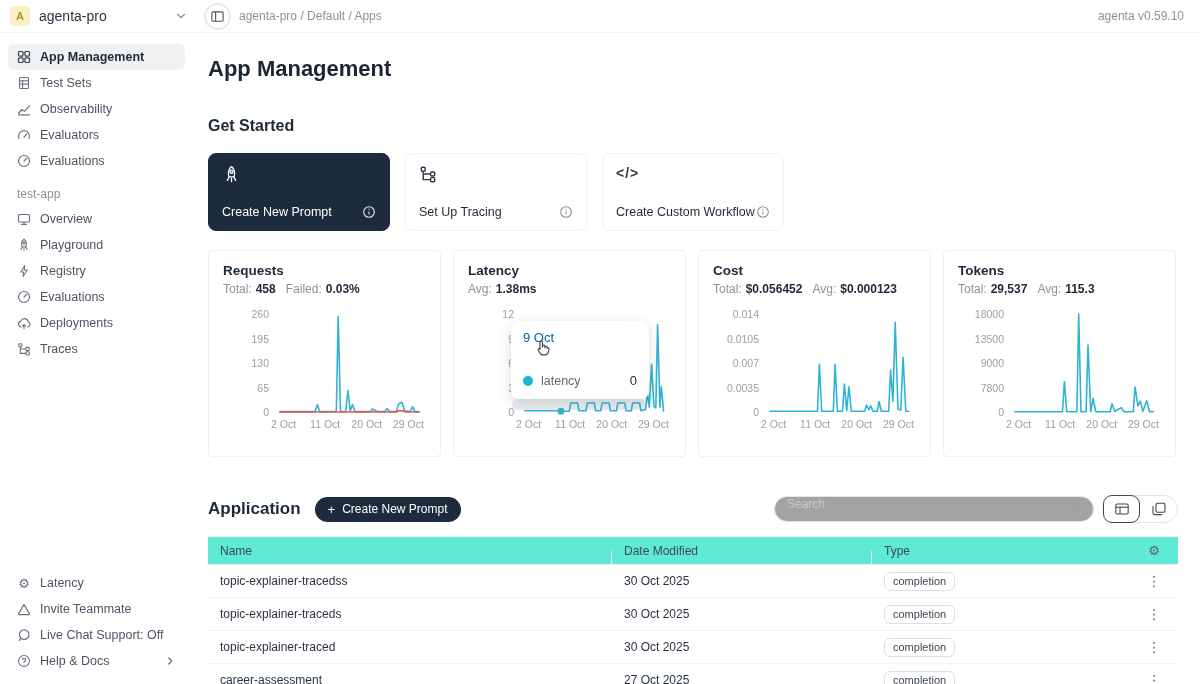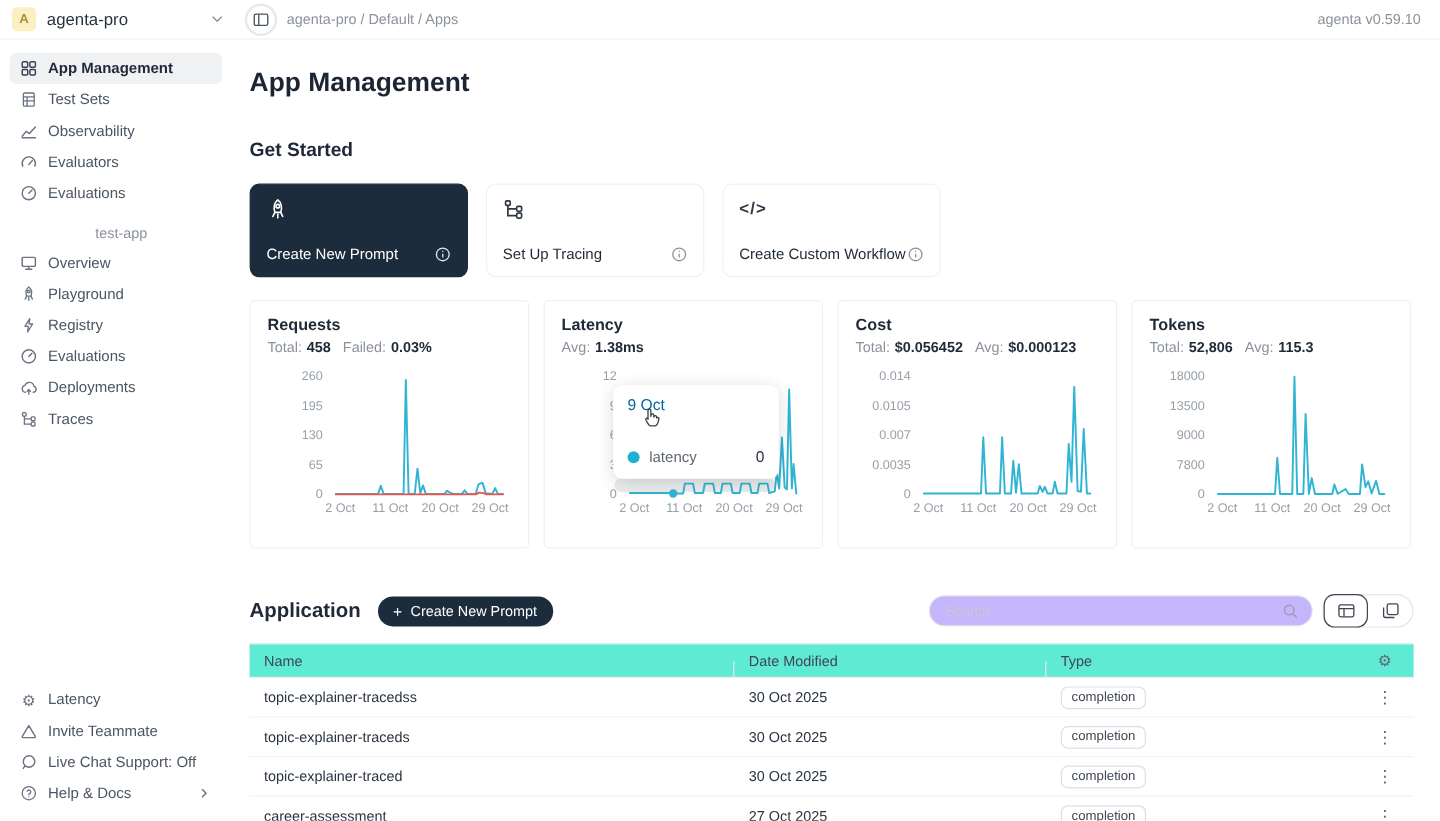--- a/index.html
+++ b/index.html
@@ -20,21 +20,21 @@
   .version { margin-left:auto; font-size:12px; color:#8b929b; }
 
   
   .sidebar { position:absolute; top:33px; left:0; bottom:0; width:193px; background:#fff;
     padding:11px 8px 10px; display:flex; flex-direction:column; z-index:10; }
   .side-item { display:flex; align-items:center; gap:9px; height:26px; padding:0 9px; border-radius:6px;
     font-size:12.5px; color:#4b5563; cursor:pointer; white-space:nowrap; }
   .side-item .sicon { display:flex; width:14px; justify-content:center; color:#6b7280; flex:none; }
   .side-item.selected { background:#f0f1f3; color:#1f2937; font-weight:600; }
   .side-item.selected .sicon { color:#374151; }
-  .side-section-label { font-size:12px; color:#8b929b; margin:13px 0 5px 9px;text-align:center; }
+  .side-section-label { font-size:12px; color:#8b929b; margin:13px 0 5px 9px; }
   .side-footer { margin-top:auto; }
   .side-chevron { margin-left:auto; color:#6b7280; display:flex; }
   .glyph-icon { font-size:13px; line-height:1; }
 
   
   .main { position:absolute; top:33px; left:193px; right:0; bottom:0; overflow:hidden; padding:0 22px 0 15px; }
   .page-title { margin-top:23px; font-size:22px; font-weight:700; color:#1c2533; }
   .section-title { margin-top:35px; font-size:16px; font-weight:600; color:#1f2937; }
 
   
@@ -70,21 +70,21 @@
   .tt-value { margin-left:auto; color:#1f2937; font-size:13px; }
   .cursor-hand { position:absolute; left:80px; top:88px; z-index:6; }
 
   
   .app-header { display:flex; align-items:center; margin-top:38px; }
   .app-title { font-size:17px; font-weight:600; color:#1f2937; }
   .create-btn { margin-left:14px; height:25px; background:#1c2c3c; color:#fff; border:none; border-radius:13px;
     padding:0 13px; font-size:12px; font-family:inherit; display:flex; align-items:center; gap:7px; cursor:pointer; }
   .plus-glyph { font-size:13px; }
   .search-box { margin-left:auto; width:320px; height:26px; border:1px solid #e3e6e8; border-radius:13px;
-    display:flex; align-items:center; padding:0 10px 0 12px; background:#c4b5fd; }
+    display:flex; align-items:flex-start; padding:0 10px 0 12px; background:#a3a3a3; }
   .search-box input { border:none; outline:none; flex:1; font-size:12px; font-family:inherit; color:#2a3441; background:transparent; }
   .search-box input::placeholder { color:#c5cad0; }
   .search-icon { color:#9aa1a9; display:flex; }
   .view-toggle { margin-left:8px; height:28px; border:1px solid #e3e6e8; border-radius:14px; display:flex; align-items:center; background:#fff; }
   .view-seg { width:37px; height:28px; display:flex; align-items:center; justify-content:center; color:#3f4752; cursor:pointer; }
   .view-seg.selected { border:1.5px solid #3d4652; border-radius:9px; height:28px; background:#fff; }
 
   
   .app-table { margin-top:13px; }
   .thead { display:flex; align-items:center; height:29px; background:#5eead4;
@@ -403,21 +403,21 @@
           <div class="ylabel" style="width:46px;top:20.5px">0.0105</div>
           <div class="ylabel" style="width:46px;top:-4.0px">0.014</div>
           <div class="xlabel" style="left:60.6px">2 Oct</div>
           <div class="xlabel" style="left:102.2px">11 Oct</div>
           <div class="xlabel" style="left:143.8px">20 Oct</div>
           <div class="xlabel" style="left:185.4px">29 Oct</div>
         </div>
     </div>
     <div class="chart-card">
       <div class="chart-title">Tokens</div>
-      <div class="chart-stats"><span class="stat-label">Total:</span><span class="stat-value">52,806</span><span class="stat-label">Avg:</span><span class="stat-value">115.3</span></div>
+      <div class="chart-stats"><span class="stat-label">Total:</span><span class="stat-value">29,537</span><span class="stat-label">Avg:</span><span class="stat-value">115.3</span></div>
       <div class="plot">
           <svg width="203" height="100" style="position:absolute;left:0;top:0;overflow:visible">
             <polyline fill="none" stroke="#31b4d4" stroke-width="1.6" stroke-linejoin="round" stroke-linecap="round" points="56.9,99.7 104.5,99.7 106.4,69.5 108.7,99.7 118.9,99.7 120.7,2.0 123.0,99.7 128.1,99.7 130.0,33.0 132.7,99.7 135.1,86.4 137.8,99.7 152.2,99.7 154.0,91.8 156.8,99.5 163.3,95.6 166.0,99.7 175.3,99.7 177.1,75.0 179.9,94.0 182.2,89.1 185.0,99.2 188.7,88.6 191.5,99.7 195.6,99.7"></polyline>
           </svg>
           <div class="ylabel" style="width:46px;top:94.0px">0</div>
           <div class="ylabel" style="width:46px;top:69.5px">7800</div>
           <div class="ylabel" style="width:46px;top:45.0px">9000</div>
           <div class="ylabel" style="width:46px;top:20.5px">13500</div>
           <div class="ylabel" style="width:46px;top:-4.0px">18000</div>
           <div class="xlabel" style="left:60.6px">2 Oct</div>

